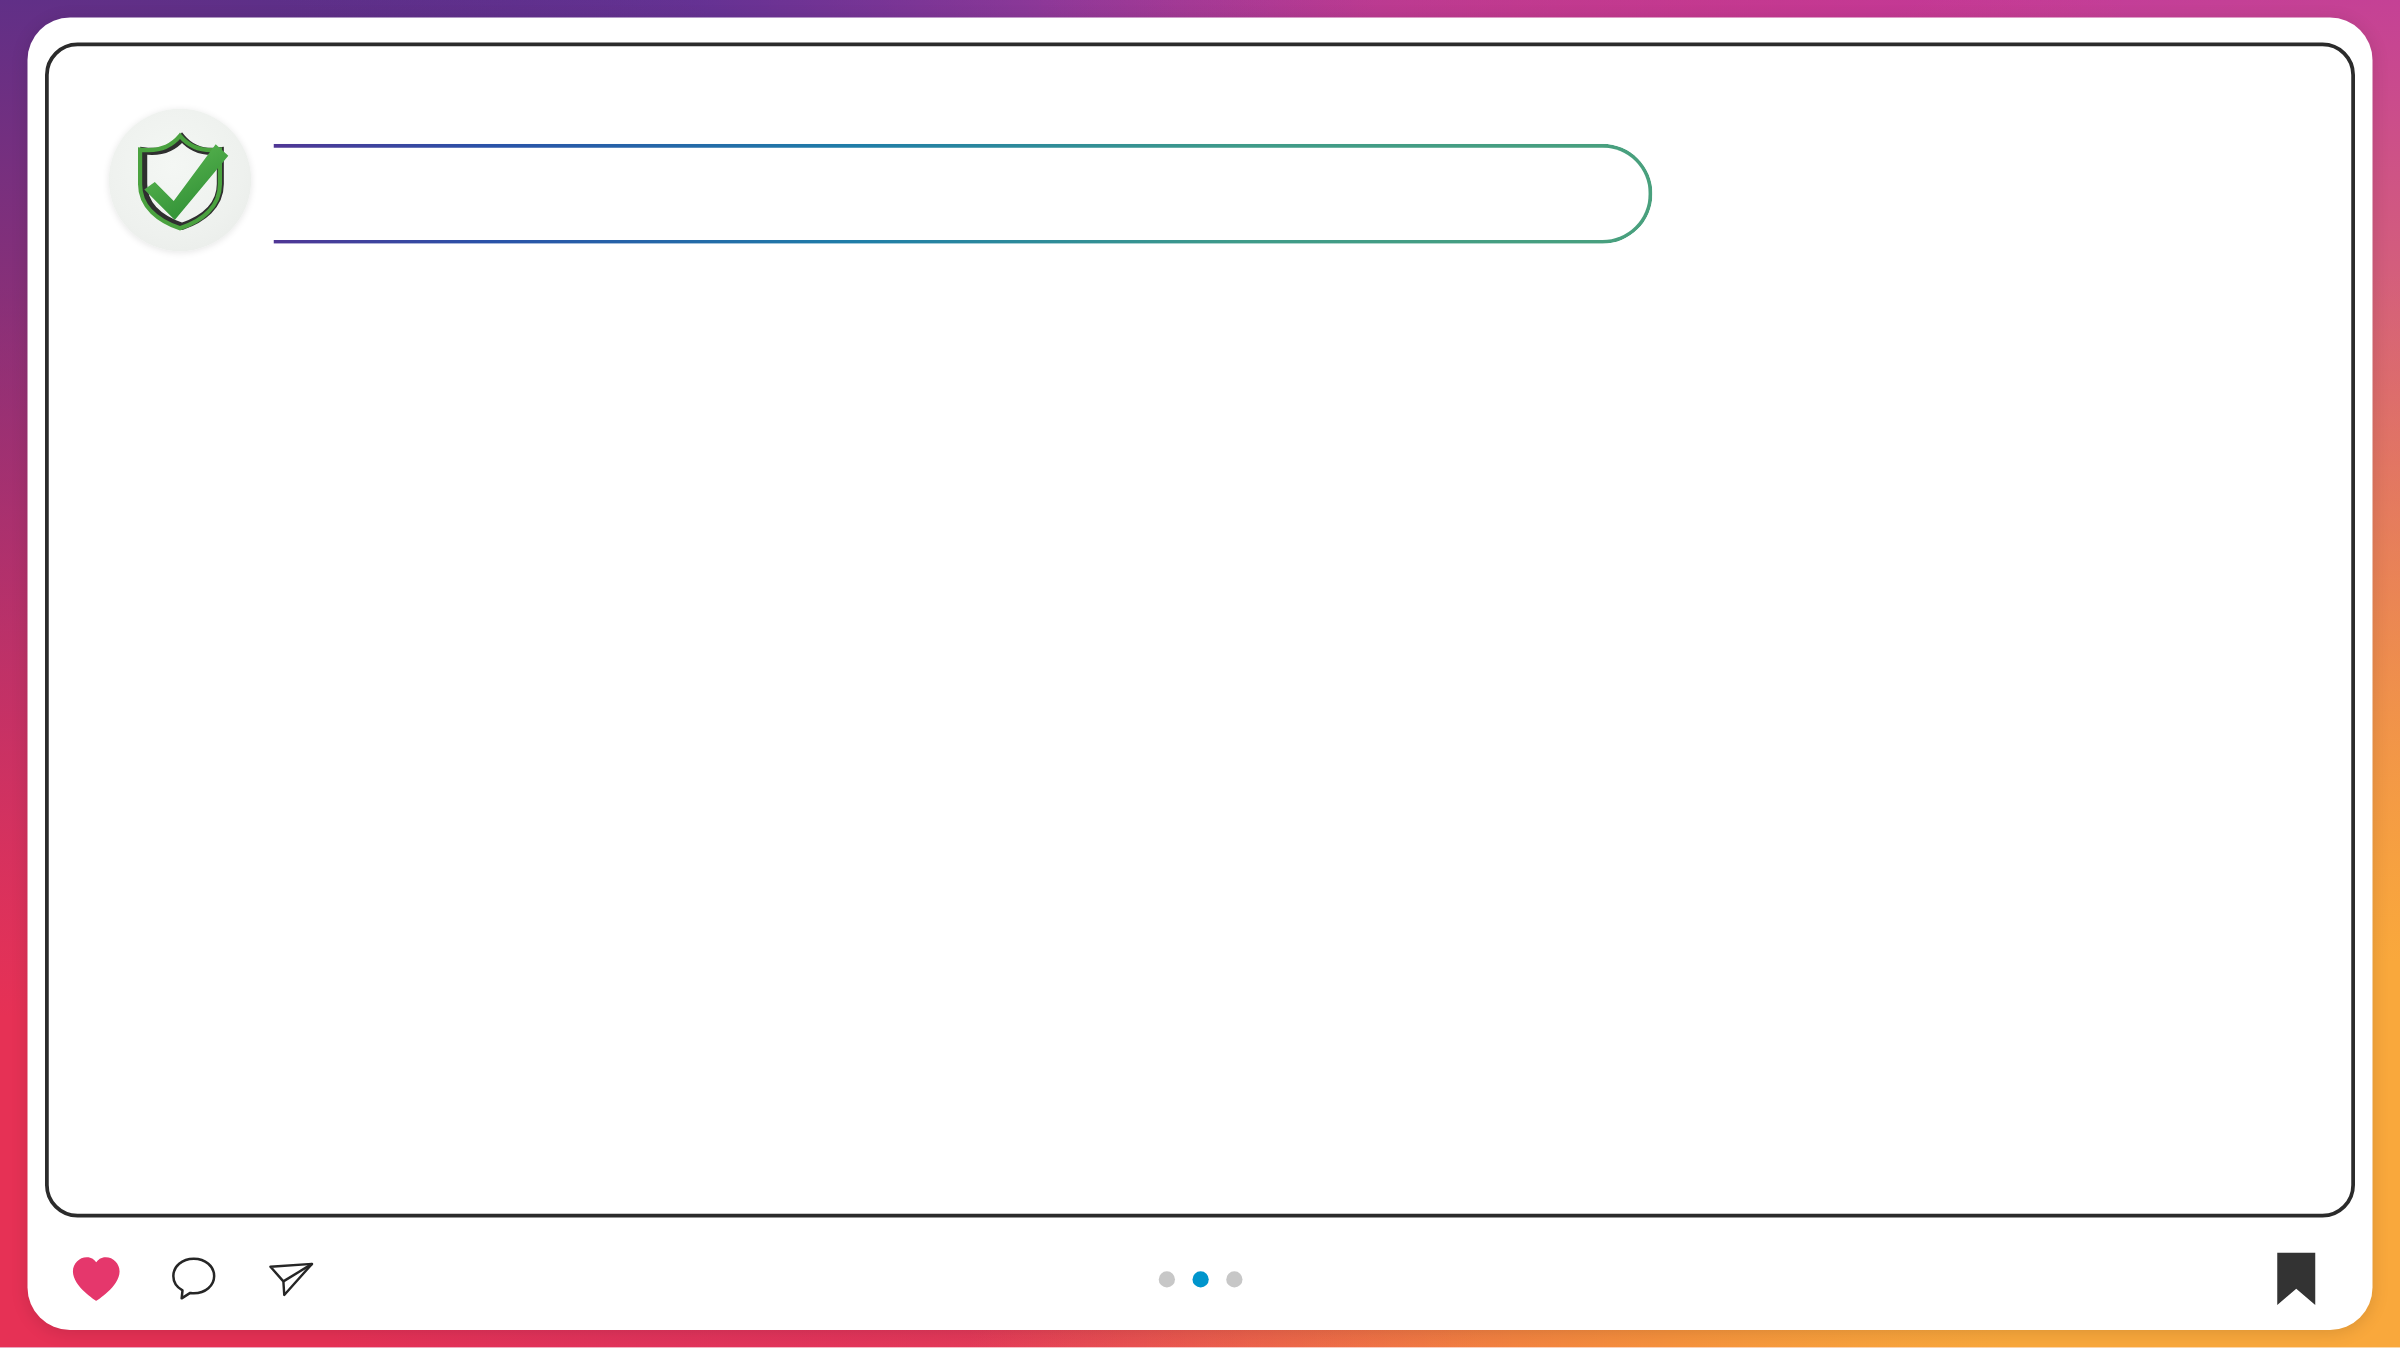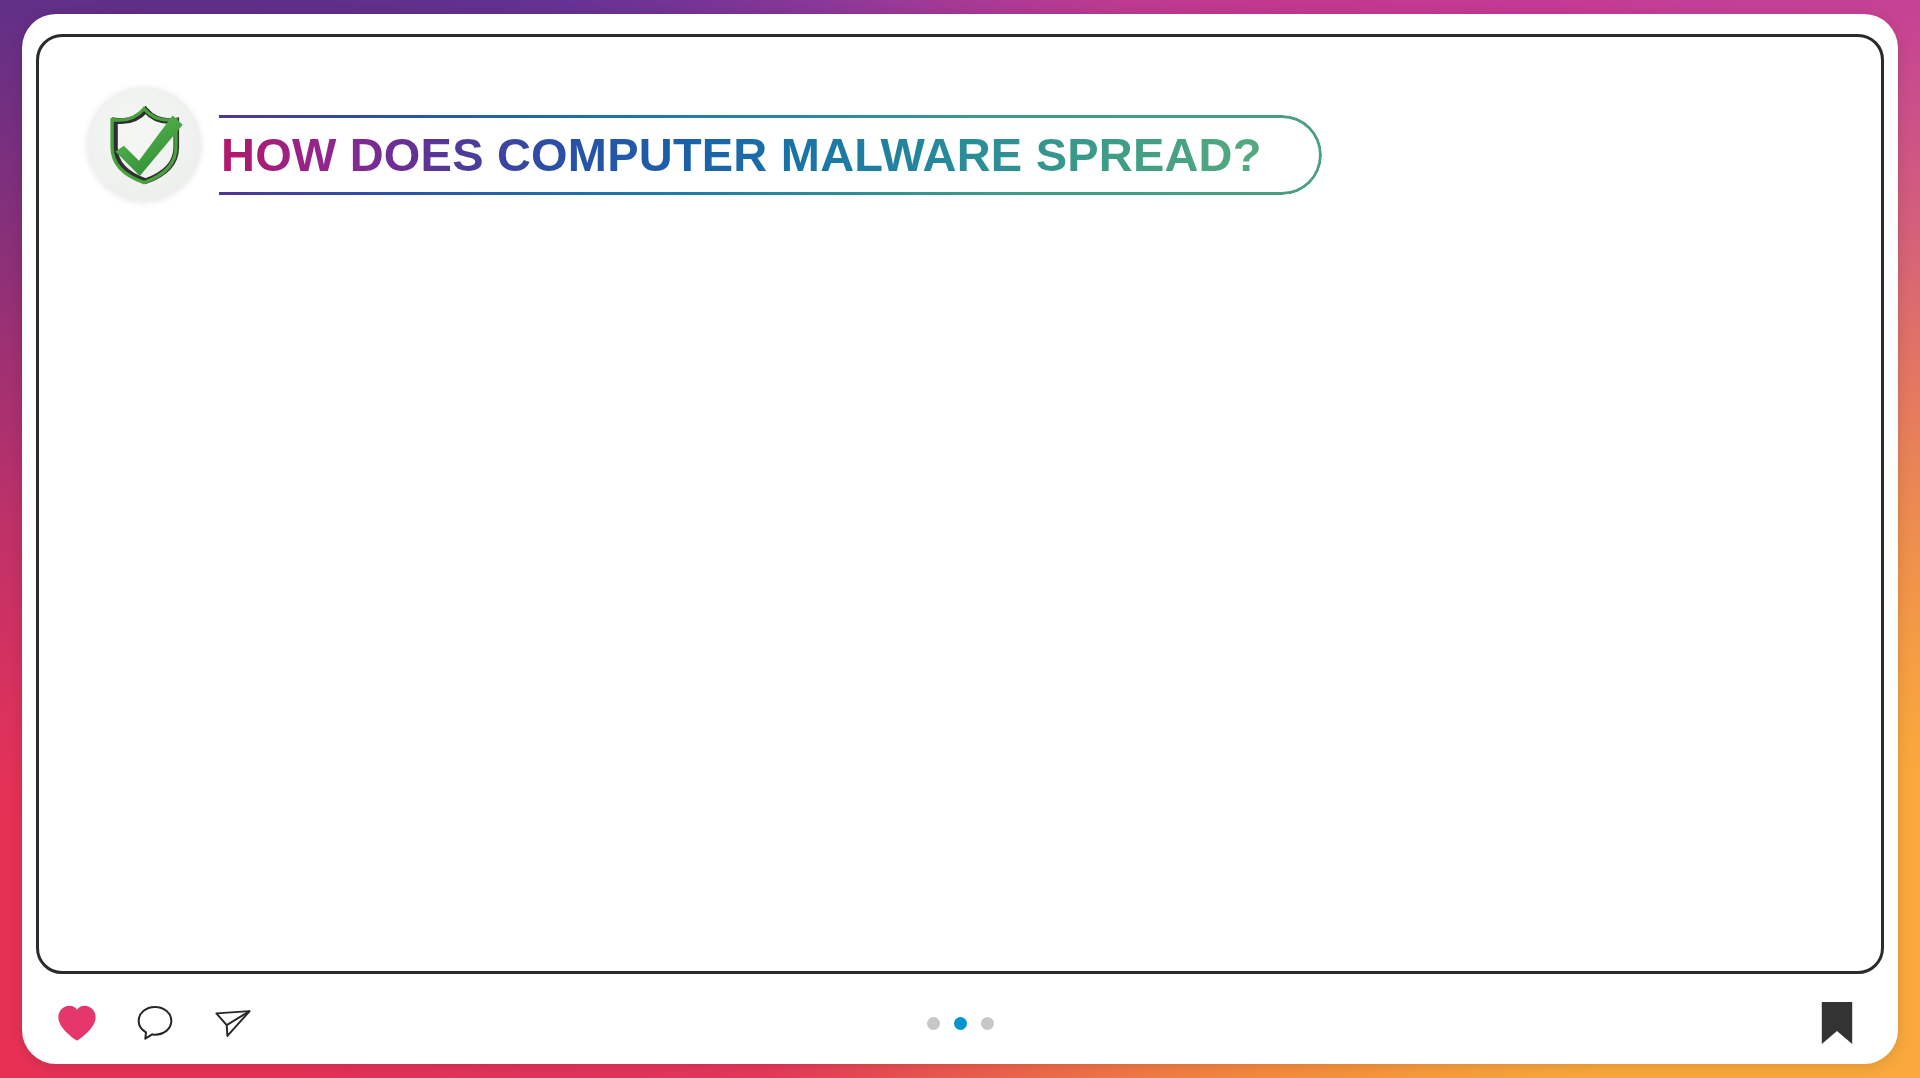--- a/index.html
+++ b/index.html
@@ -190,21 +190,20 @@
           </defs>
 
           <path d="M52 8 C62 20, 76 23, 90 21 L90 54 C90 76, 72 89, 52 96 C32 89, 14 76, 14 54 L14 21 C28 23, 42 20, 52 8 Z" fill="none" stroke="#2f2f2f" stroke-width="7" transform="translate(2,2) scale(0.96)"></path>
 
           <path d="M50 8 C60 20, 74 23, 88 21 L88 54 C88 76, 70 89, 50 96 C30 89, 12 76, 12 54 L12 21 C26 23, 40 20, 50 8 Z" fill="none" stroke="#4aa23f" stroke-width="4"></path>
 
           <path d="M26 52 L44 70 L84 16 L96 27 L45 88 L16 59 Z" fill="url(#gCheck)"></path>
         </svg>
       </div>
 
-      <div class="header-title">HOW DOES COMPUTER MALWARE SPREAD?</div>
 
     </div>
 
     <div class="action-bar">
 
       <div class="actions-left">
 
         <div class="icon-btn">
           <svg width="42" height="38" viewBox="0 0 24 22">
             <path d="M12 21.2 C12 21.2 1.2 14.6 1.2 7.6 C1.2 3.9 4.1 1 7.6 1 C9.9 1 11.2 2.2 12 3.4 C12.8 2.2 14.1 1 16.4 1 C19.9 1 22.8 3.9 22.8 7.6 C22.8 14.6 12 21.2 12 21.2 Z" fill="#e5376c"></path>

